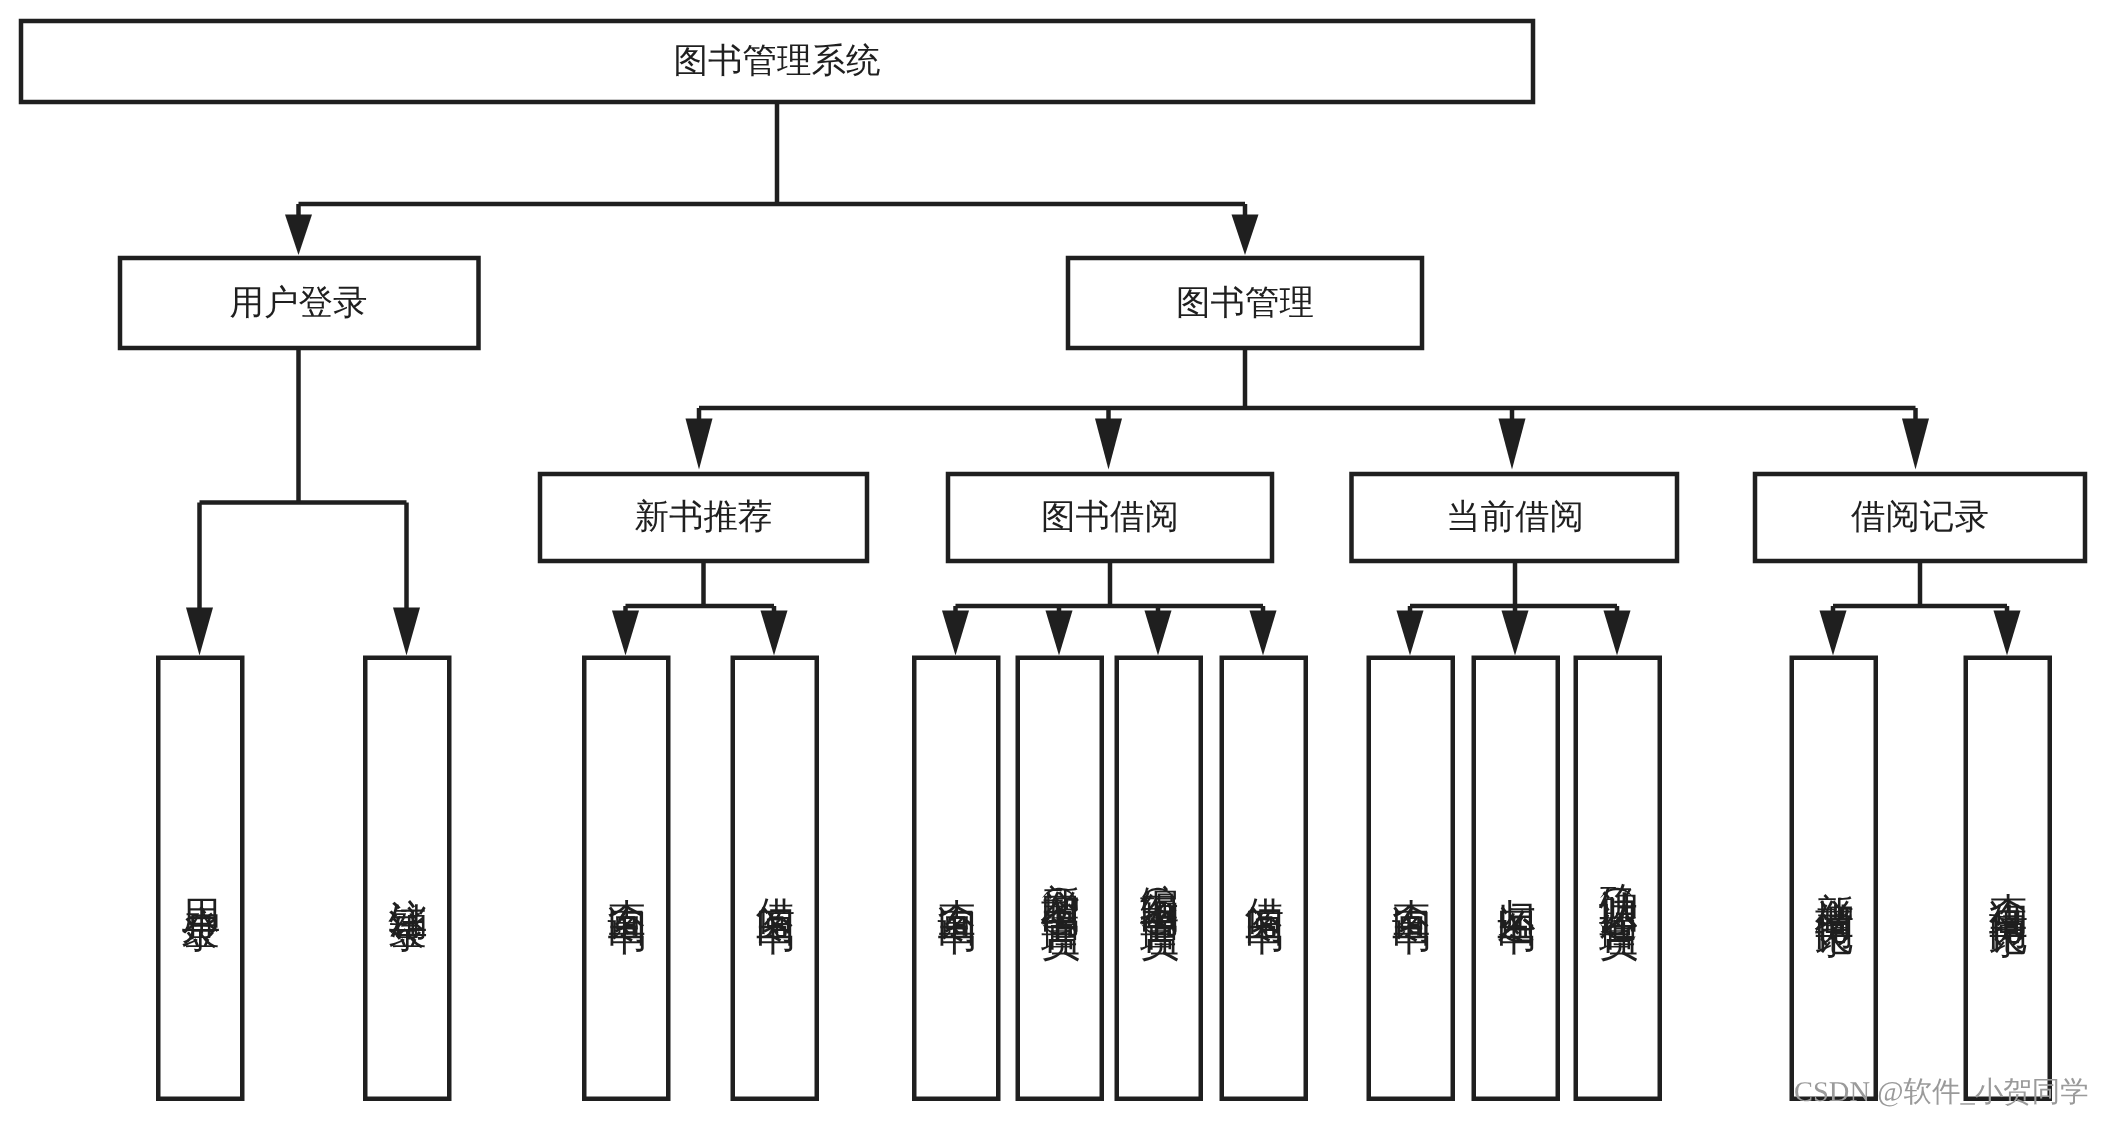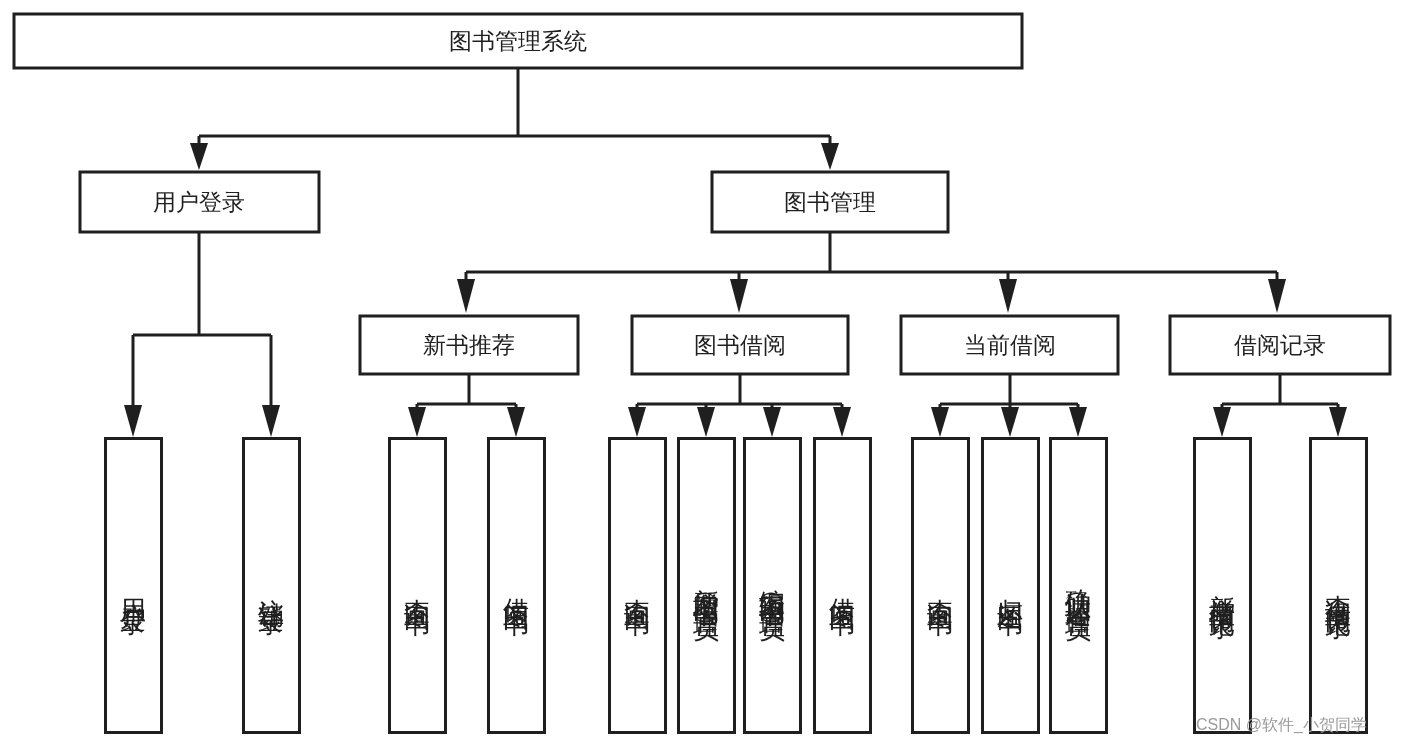--- a/index.html
+++ b/index.html
@@ -59,22 +59,22 @@
     box-sizing: border-box;
     background: #ffffff;
     border: 3px solid #1f1f1f;
     display: flex;
     align-items: center;
     justify-content: center;
     overflow: hidden;
   }
   .watermark {
     position: absolute;
-    font-family: Liberation Sans, sans-serif;
-    font-size: 16px;
+    font-family: Liberation Serif, serif;
+    font-size: 19px;
     color: #9a9a9a;
     white-space: nowrap;
     pointer-events: none;
   }
 </style>
 </head>
 <body>
 
 <div id="diagram-root">
 

